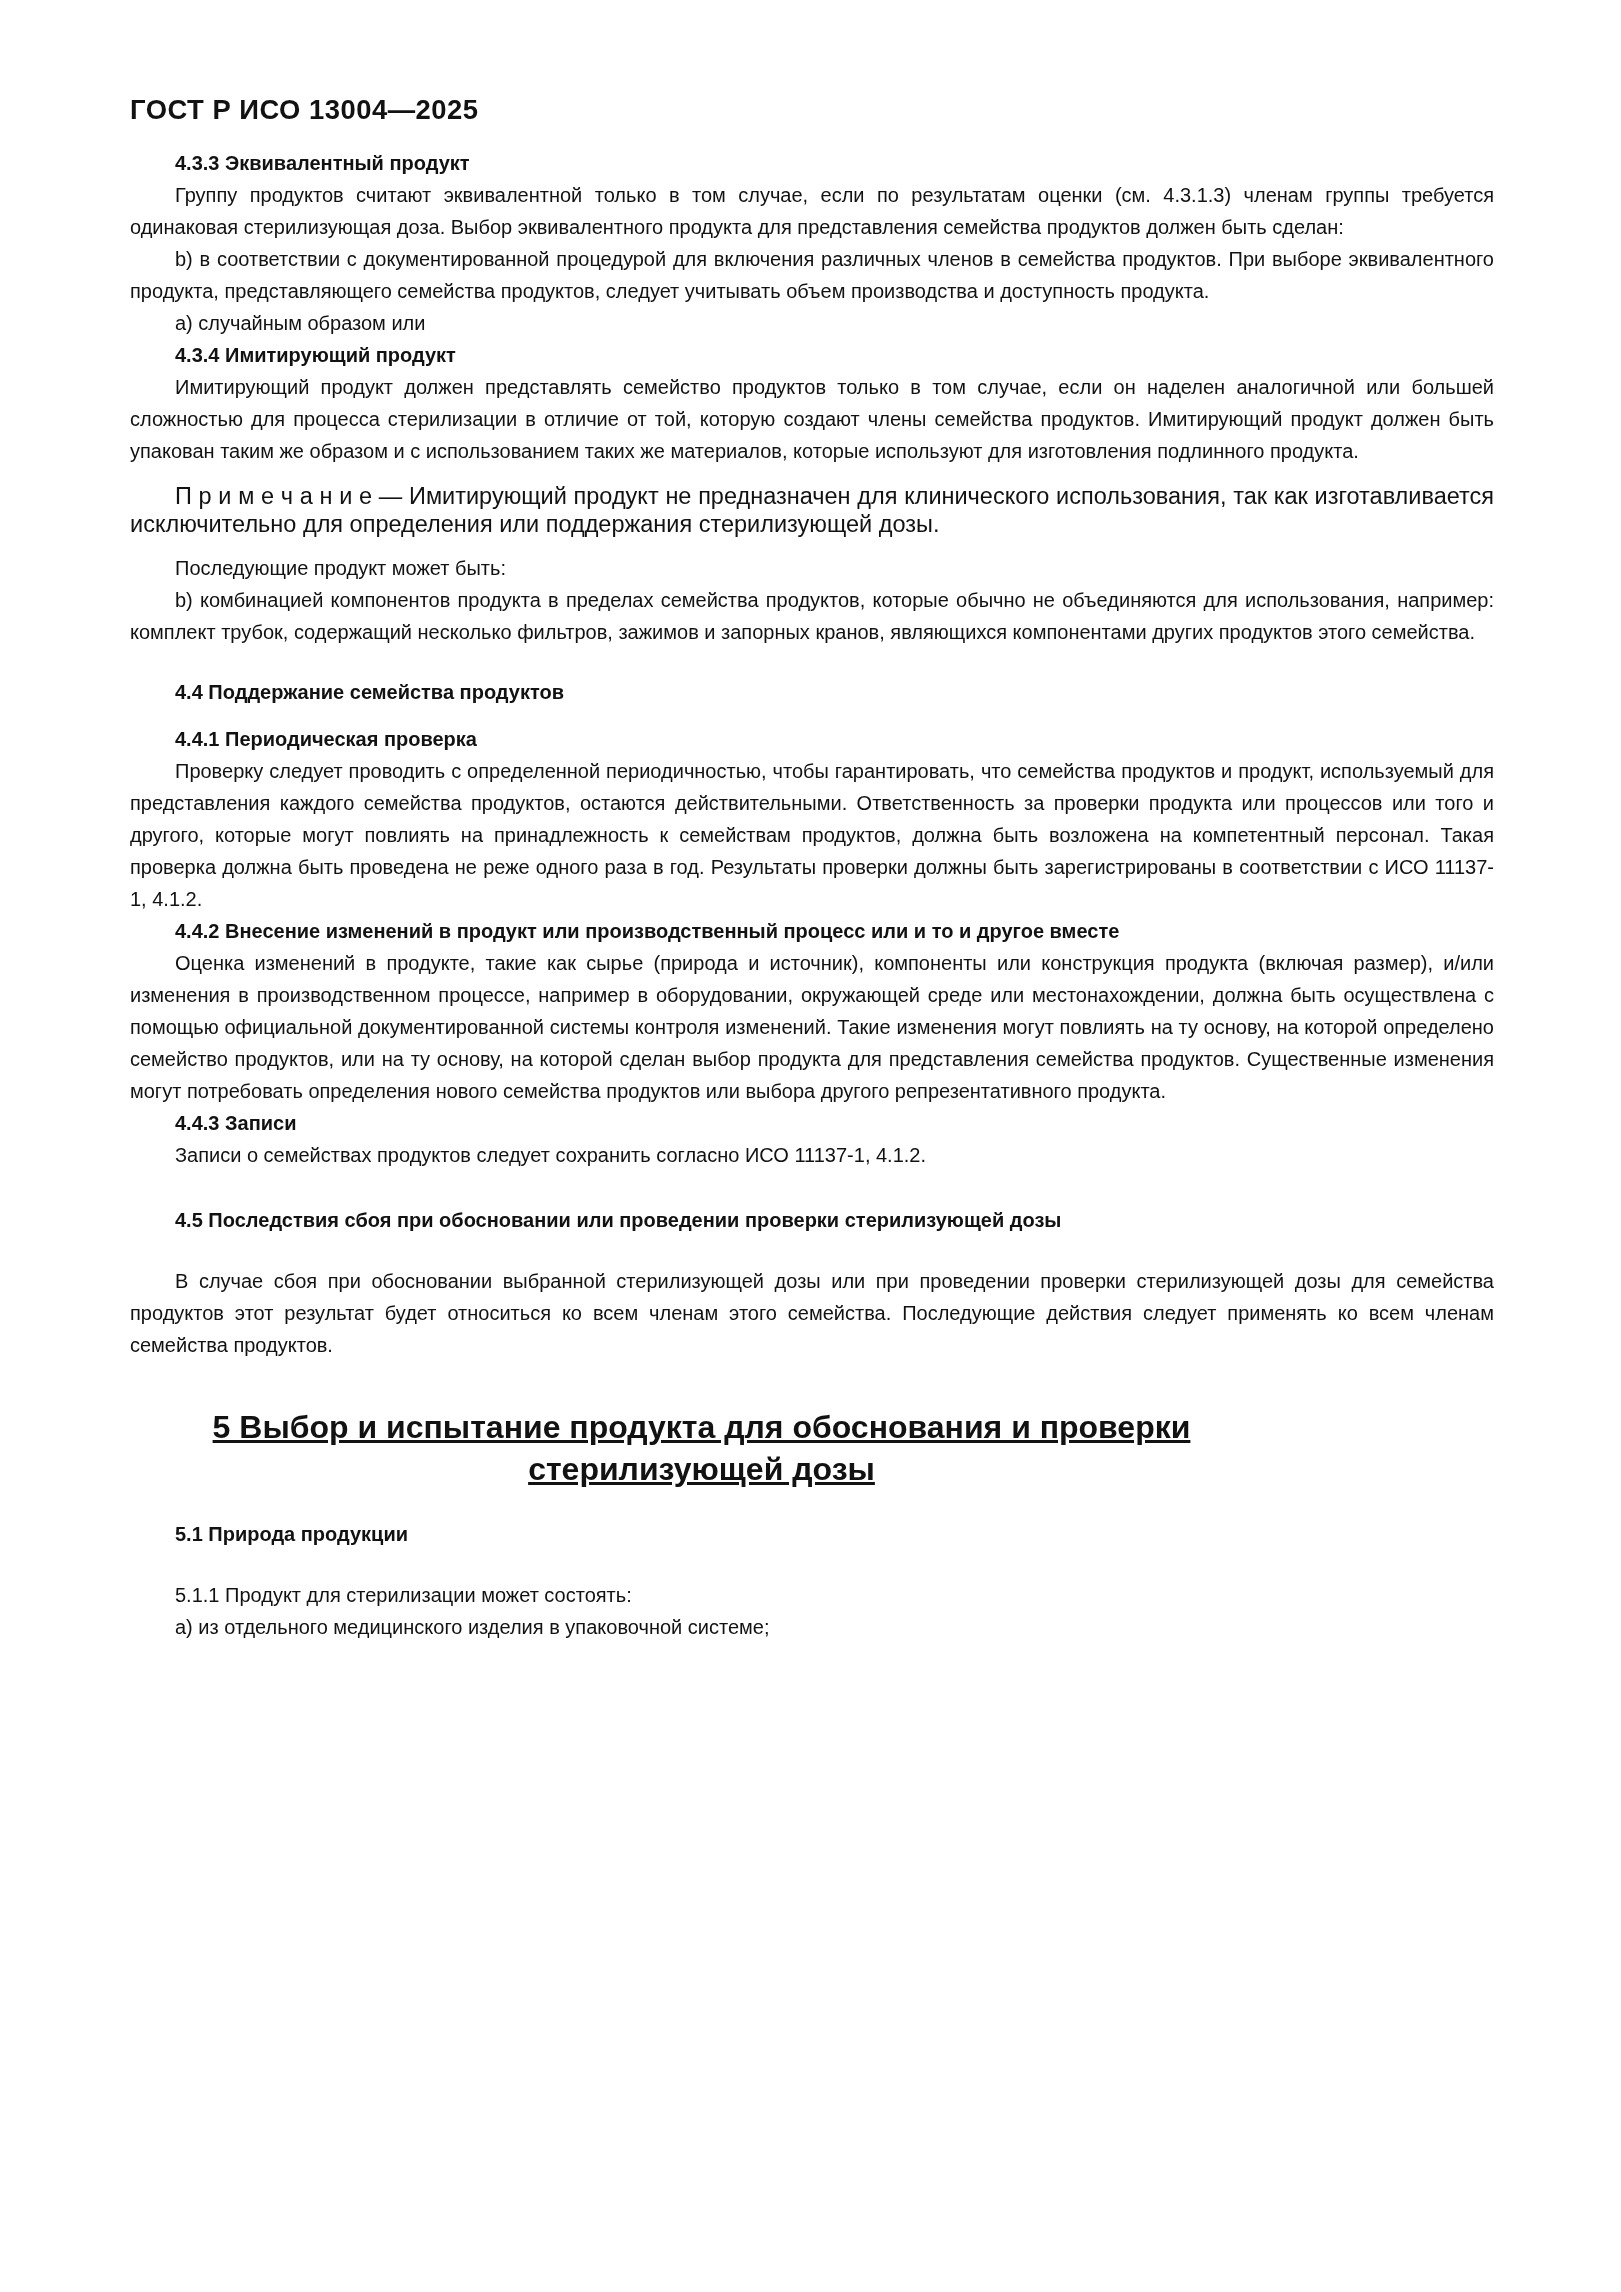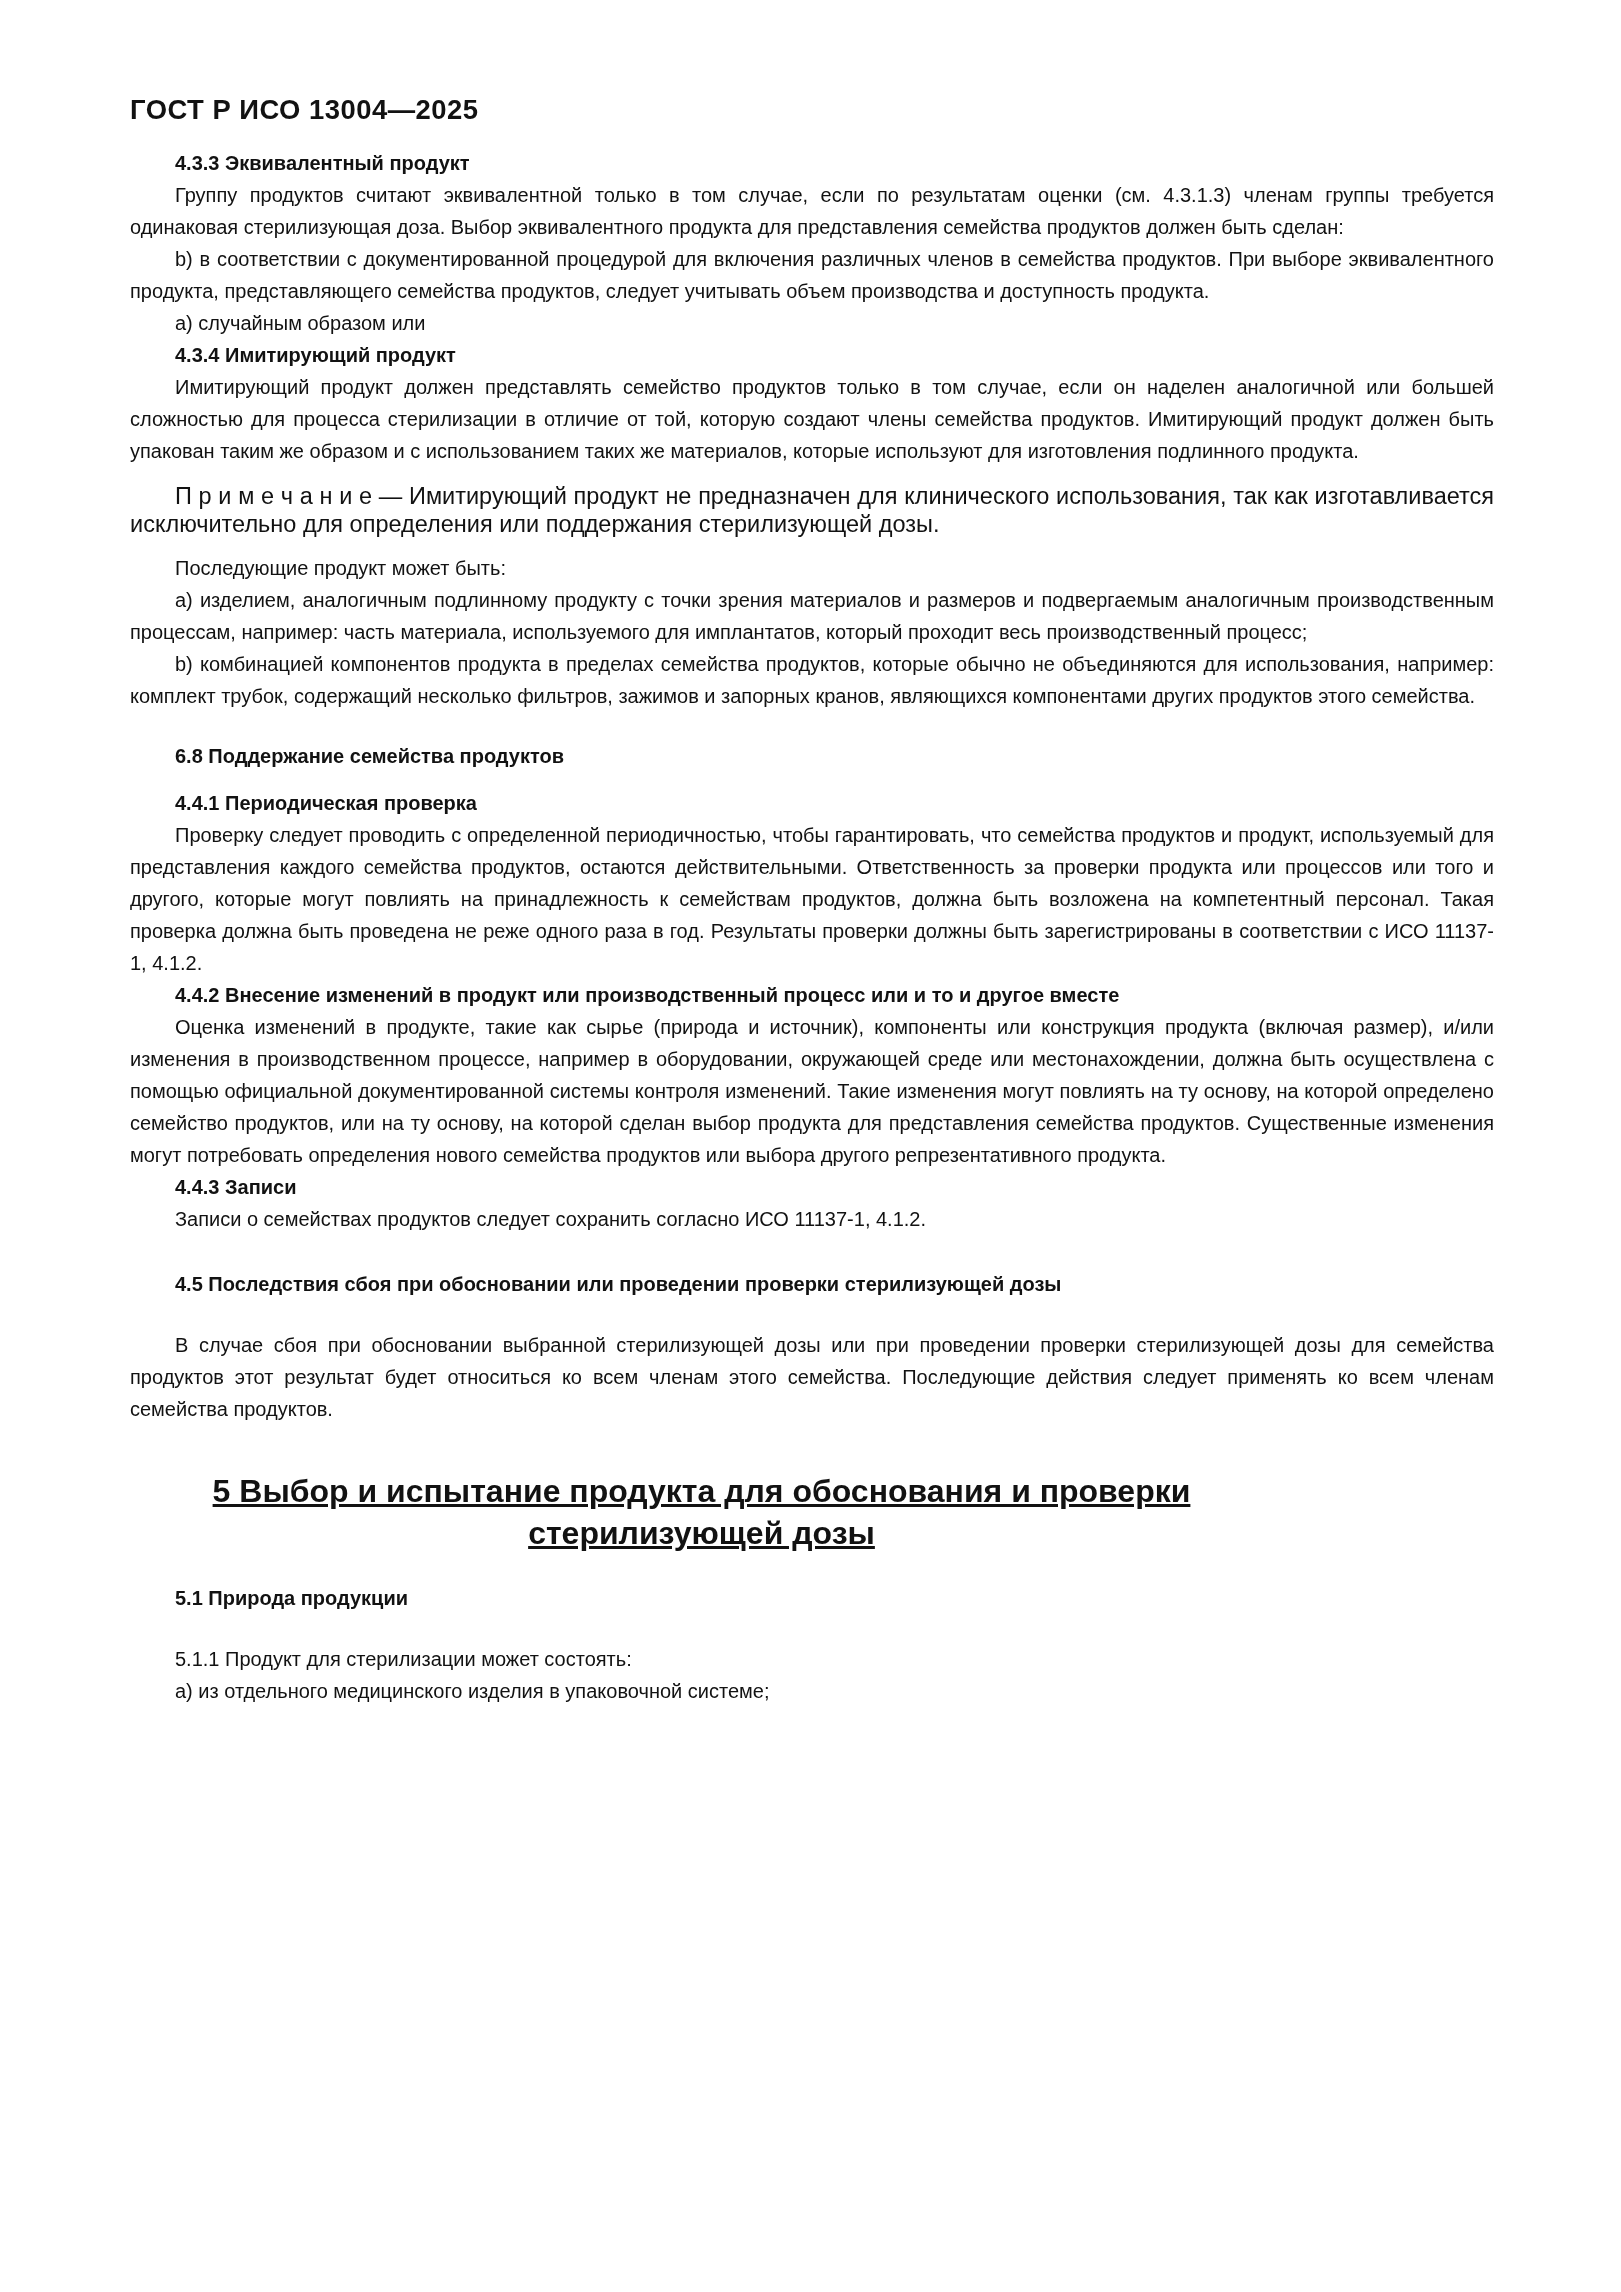--- a/index.html
+++ b/index.html
@@ -86,24 +86,23 @@
     <p>Группу продуктов считают эквивалентной только в том случае, если по результатам оценки (см. 4.3.1.3) членам группы требуется одинаковая стерилизующая доза. Выбор эквивалентного продукта для представления семейства продуктов должен быть сделан:</p>
     <p>b) в соответствии с документированной процедурой для включения различных членов в семейства продуктов. При выборе эквивалентного продукта, представляющего семейства продуктов, следует учитывать объем производства и доступность продукта.</p>
     <p>а) случайным образом или</p>
 
     <p class="h3">4.3.4 Имитирующий продукт</p>
     <p>Имитирующий продукт должен представлять семейство продуктов только в том случае, если он наделен аналогичной или большей сложностью для процесса стерилизации в отличие от той, которую создают члены семейства продуктов. Имитирующий продукт должен быть упакован таким же образом и с использованием таких же материалов, которые используют для изготовления подлинного продукта.</p>
 
     <p class="note">П р и м е ч а н и е  — Имитирующий продукт не предназначен для клинического использования, так как изготавливается исключительно для определения или поддержания стерилизующей дозы.</p>
 
     <p>Последующие продукт может быть:</p>
-    <p>а) изделием, аналогичным подлинному продукту с точки зрения материалов и размеров и подвергаемым аналогичным производственным процессам, например: часть материала, используемого для имплантатов, который проходит весь производственный процесс;</p>
     <p>b) комбинацией компонентов продукта в пределах семейства продуктов, которые обычно не объединяются для использования, например: комплект трубок, содержащий несколько фильтров, зажимов и запорных кранов, являющихся компонентами других продуктов этого семейства.</p>
 
-    <p class="h3 gap-above gap-below">6.8 Поддержание семейства продуктов</p>
+    <p class="h3 gap-above gap-below">4.4 Поддержание семейства продуктов</p>
     <p class="h3">4.4.1 Периодическая проверка</p>
     <p>Проверку следует проводить с определенной периодичностью, чтобы гарантировать, что семейства продуктов и продукт, используемый для представления каждого семейства продуктов, остаются действительными. Ответственность за проверки продукта или процессов или того и другого, которые могут повлиять на принадлежность к семействам продуктов, должна быть возложена на компетентный персонал. Такая проверка должна быть проведена не реже одного раза в год. Результаты проверки должны быть зарегистрированы в соответствии с ИСО 11137-1, 4.1.2.</p>
 
     <p class="h3">4.4.2 Внесение изменений в продукт или производственный процесс или и то и другое вместе</p>
     <p>Оценка изменений в продукте, такие как сырье (природа и источник), компоненты или конструкция продукта (включая размер), и/или изменения в производственном процессе, например в оборудовании, окружающей среде или местонахождении, должна быть осуществлена с помощью официальной документированной системы контроля изменений. Такие изменения могут повлиять на ту основу, на которой определено семейство продуктов, или на ту основу, на которой сделан выбор продукта для представления семейства продуктов. Существенные изменения могут потребовать определения нового семейства продуктов или выбора другого репрезентативного продукта.</p>
 
     <p class="h3">4.4.3 Записи</p>
     <p>Записи о семействах продуктов следует сохранить согласно ИСО 11137-1, 4.1.2.</p>
 
     <p class="h3 gap-above-lg gap-below-lg">4.5 Последствия сбоя при обосновании или проведении проверки стерилизующей дозы</p>

